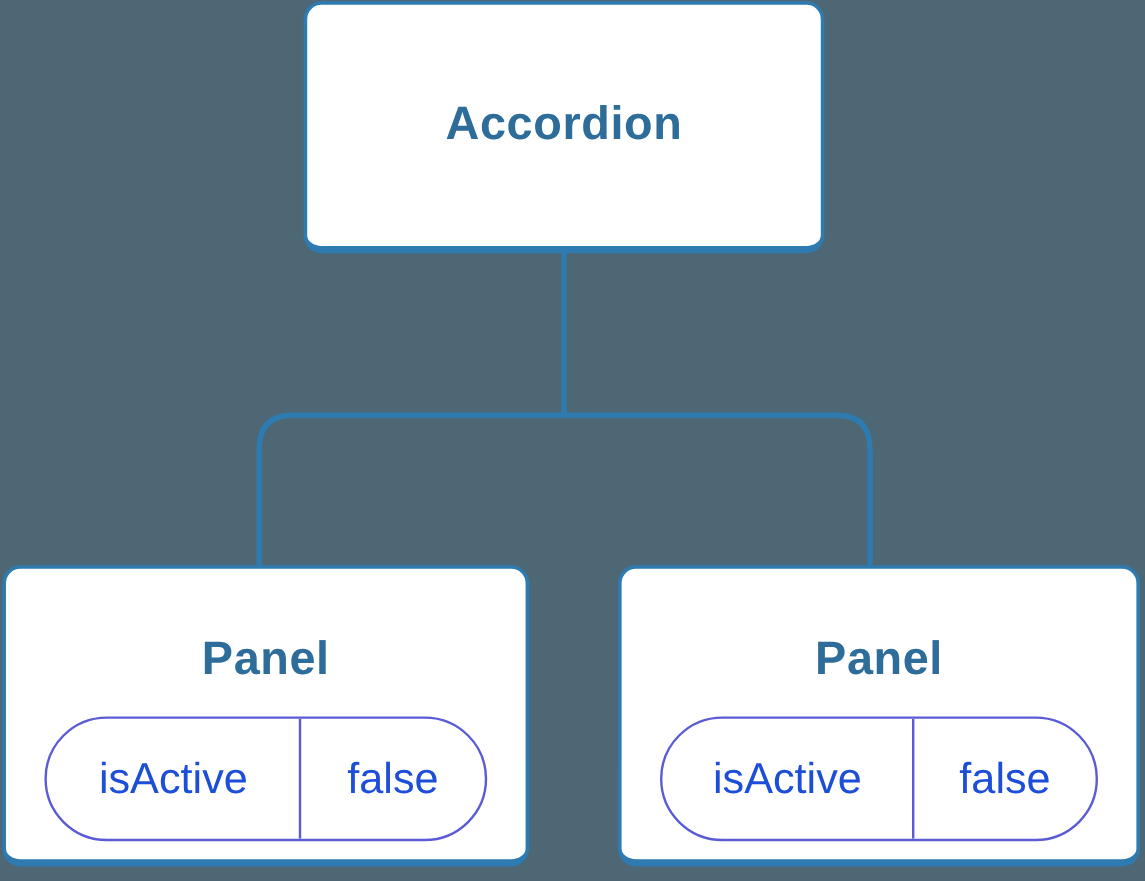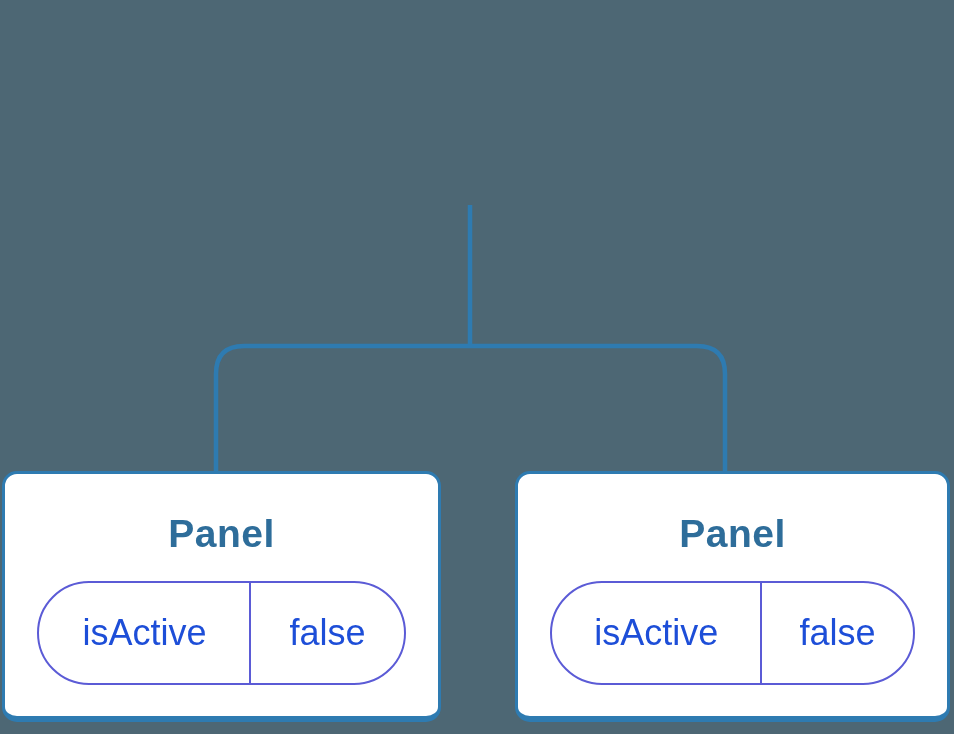--- a/index.html
+++ b/index.html
@@ -45,21 +45,21 @@
   }
   .node-title {
     color: #2e6d9a;
     font-size: 39px;
     font-weight: 600;
     letter-spacing: 0.5px;
     line-height: 1.15;
   }
   .node-panel-left  { left: 2px;   top: 471px; width: 439px; height: 251px; }
   .node-panel-right { left: 515px; top: 471px; width: 435px; height: 251px; }
-  .node-panel-left, .node-panel-right { padding-top: 38px; }
+  .node-panel-left, .node-panel-right { padding-top: 54px; }
   .state-pill {
     margin-top: 24px;
     width: 85%;
     height: 104px;
     border: 2.5px solid #5b5bd6;
     border-radius: 54px;
     box-sizing: border-box;
     display: flex;
     align-items: stretch;
     overflow: hidden;
@@ -78,20 +78,23 @@
 </head>
 <body>
 
 <div class="stage">
 
   <svg class="connectors" viewBox="0 0 954 734" xmlns="http://www.w3.org/2000/svg">
     <path d="M470 205 L470 348" stroke="#2e7bb1" stroke-width="4.5" fill="none"></path>
     <path d="M216 474 L216 374 Q216 346 244 346 L697 346 Q725 346 725 374 L725 474" stroke="#2e7bb1" stroke-width="4.5" fill="none"></path>
   </svg>
 
+  <div class="node node-root">
+    <div class="node-title">Accordion</div>
+  </div>
 
   <div class="node node-panel-left">
     <div class="node-title">Panel</div>
     <div class="state-pill">
       <div class="pill-seg pill-key">isActive</div>
       <div class="pill-seg pill-value">false</div>
     </div>
   </div>
 
   <div class="node node-panel-right">

